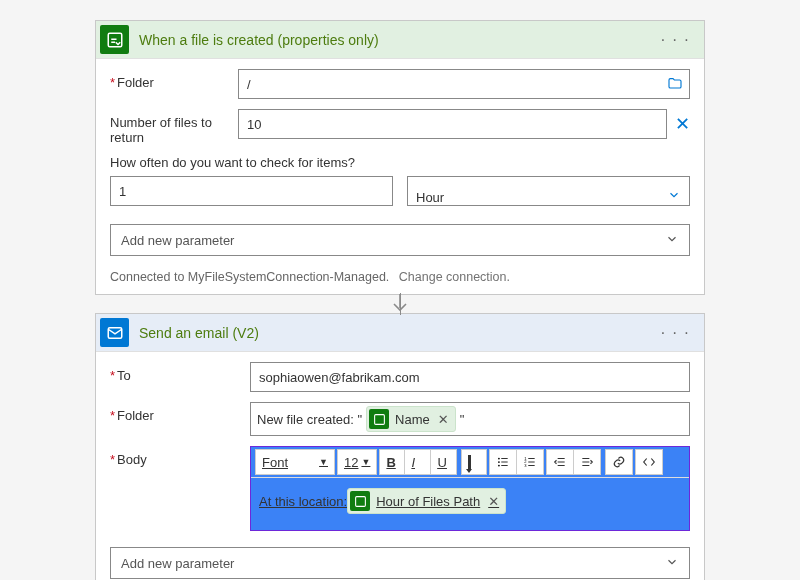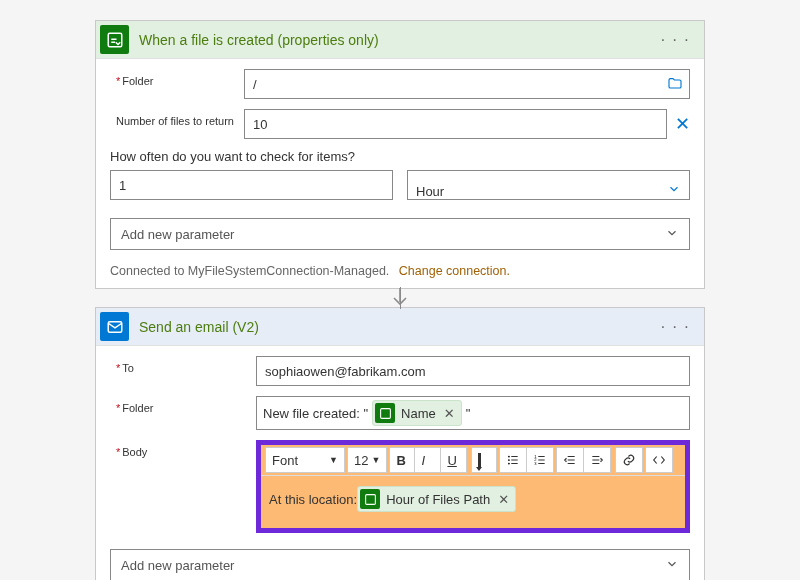--- a/index.html
+++ b/index.html
@@ -35,21 +35,21 @@
     border-radius: 2px;
     flex-shrink: 0;
   }
   .app-icon.fs   { background: #107c10; }
   .app-icon.mail { background: #0078d4; }
   .app-icon svg { width: 18px; height: 18px; fill: #fff; stroke: #fff; }
   .card-title { margin-left: 10px; font-size: 14px; color: #4d7c0f; flex: 1; }
   .ellipsis { color: #666; font-size: 16px; letter-spacing: 1px; cursor: pointer; padding: 0 4px;}
   .card-body { padding: 10px 14px 6px; }
   .row { display: flex; align-items: flex-start; margin-bottom: 10px; }
-  .label-col { width: 128px; padding-top: 6px; font-size: 11px; color: #333; margin-left: 6px; }
+  .label-col { width: 128px; padding-top: 6px; font-size: 13px; color: #333; }
   .label-col .req { color: #c50f1f; margin-right: 2px; }
   .input-col { flex: 1; display: flex; align-items: center; }
   .txt {
     width: 100%;
     height: 30px;
     border: 1px solid #888;
     padding: 4px 8px;
     font-size: 13px;
     color: #333;
     background: #fff;
@@ -72,21 +72,21 @@
   .chev { color:#0078d4; }
   .add-param {
     border:1px solid #888; height:32px;
     display:flex; align-items:center; justify-content:space-between;
     padding:0 10px; color:#555; margin: 0 14px 8px; cursor:pointer;
   }
   .card-footer {
     padding: 6px 14px 10px;
     font-size: 12.5px; color: #666;
   }
-  .card-footer a { color:#a16207; text-decoration:none; margin-left:6px; cursor:pointer;}
+  .card-footer a { color:#737373; text-decoration:none; margin-left:6px; cursor:pointer;}
   .connector {
     width: 610px; margin: 0 auto;
     display:flex; align-items:center; justify-content:center;
     height: 18px; position:relative;
   }
   .connector::before {
     content:""; position:absolute; top:-2px; bottom:-2px; left:50%;
     width:1px; background:#8a8a8a;
   }
   .connector svg { position:relative; z-index:1; }
@@ -103,21 +103,21 @@
     font-size:13px;
   }
   .token .mini {
     width:20px;height:20px;background:#107c10;
     display:flex;align-items:center;justify-content:center;border-radius:2px;
   }
   .token .mini svg{width:13px;height:13px;fill:#fff;stroke:#fff;}
   .token .tx { color:#333; }
   .token .rm { color:#555; margin-left:2px; cursor:pointer; font-size:13px;}
   .rte {
-    border:5px solid #6d28d9; background:#fdba74; flex:1;
+    border:1px solid #6d28d9; background:#3b82f6; flex:1;text-decoration:underline;
   }
   .toolbar {
     display:flex; align-items:center; padding:2px 4px; gap:2px;
     border-bottom:1px solid #ddd;
   }
   .tbtn {
     height:26px; min-width:26px; padding:0 6px;
     display:flex;align-items:center;justify-content:space-between;gap:3px;
     border:1px solid #ccc; background:#fff; cursor:pointer;
     font-size:13px; color:#333;

